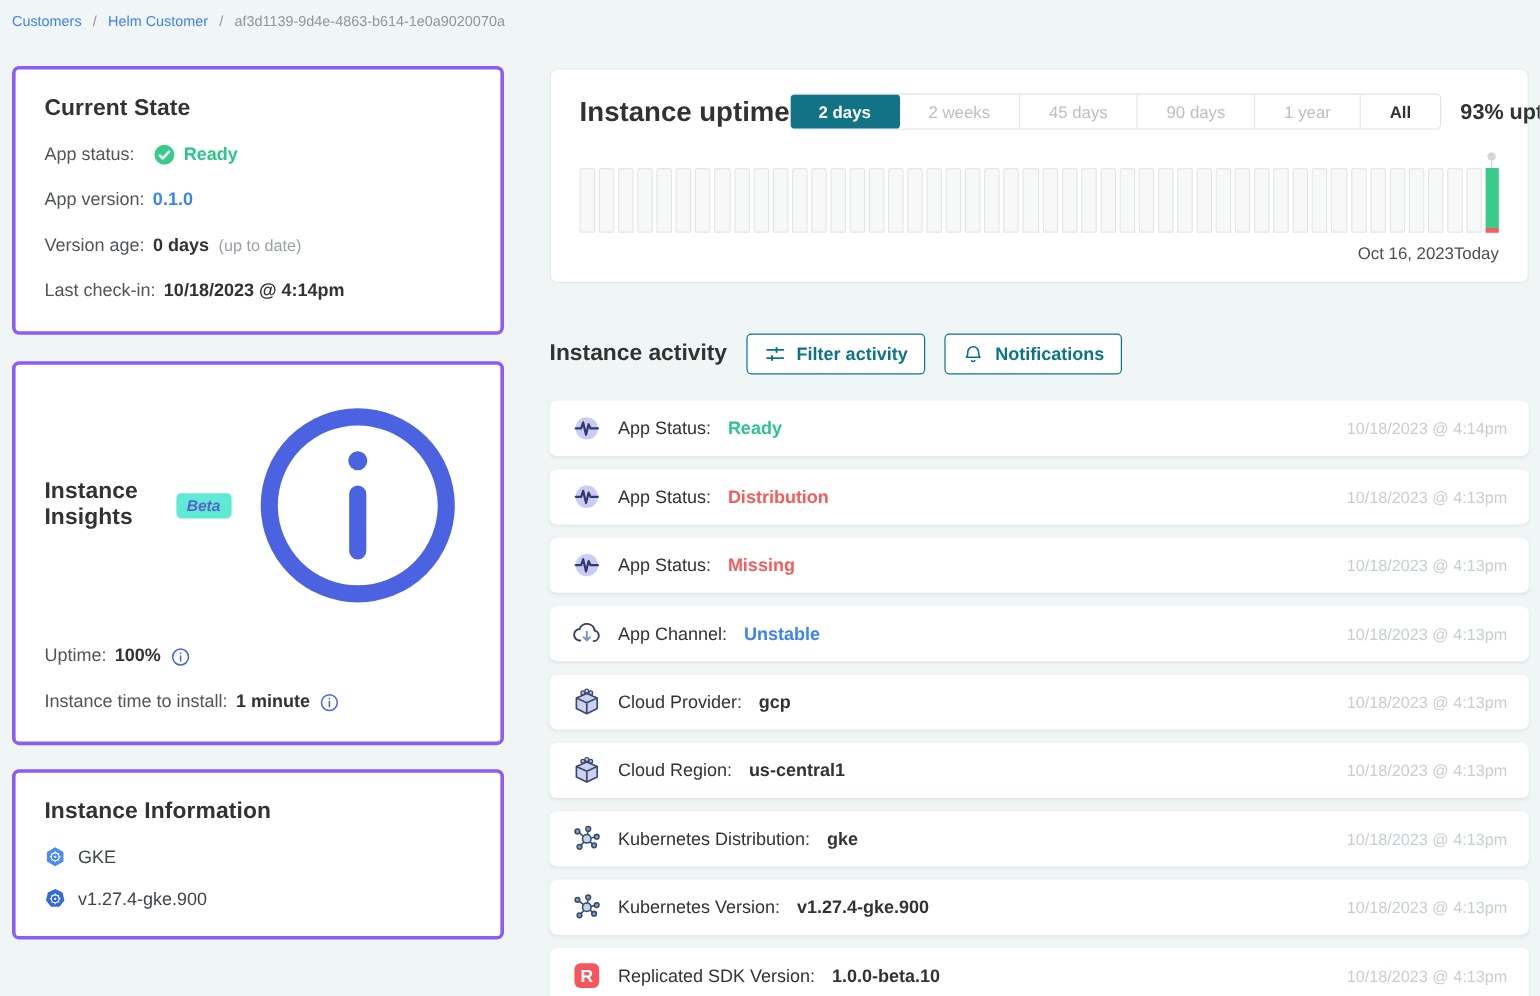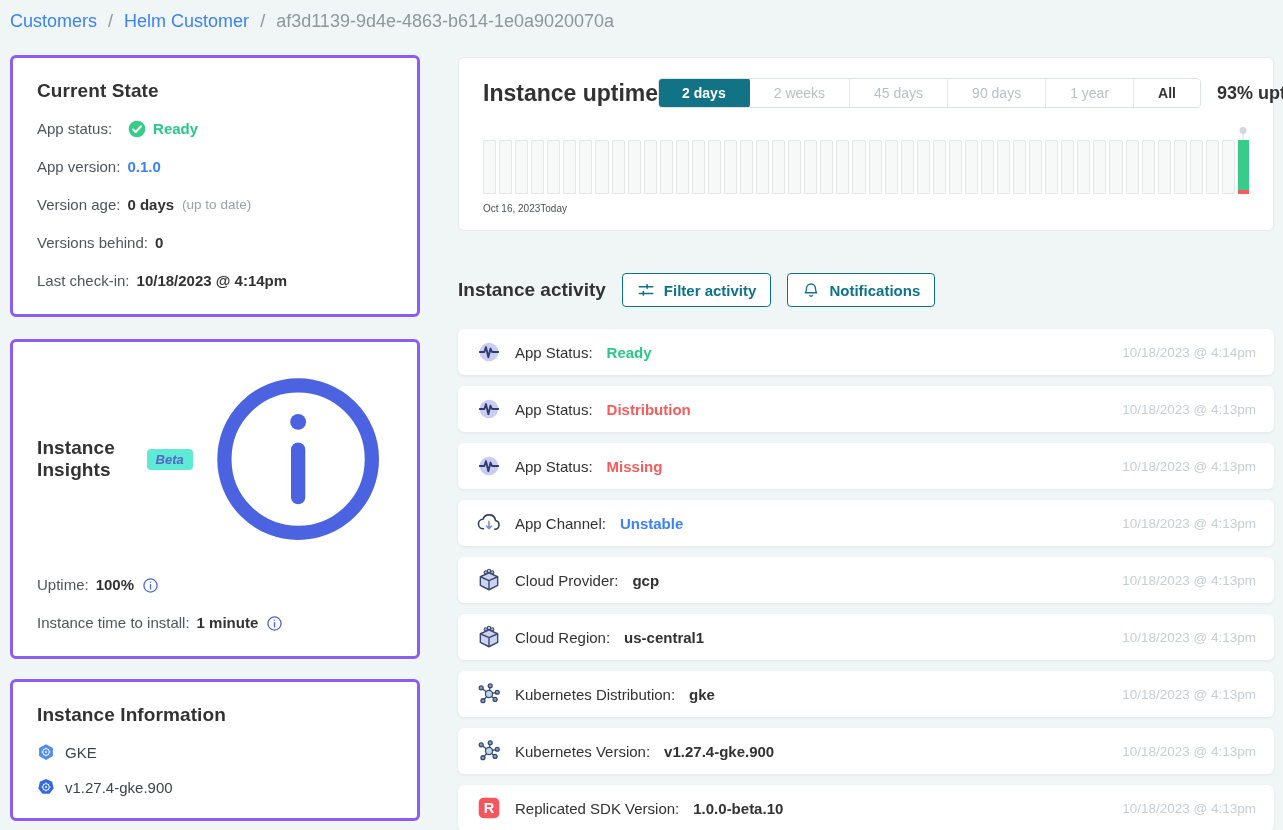--- a/index.html
+++ b/index.html
@@ -4,21 +4,21 @@
 <style>
   * { margin:0; padding:0; box-sizing:border-box; }
   html,body { width:1283px; height:830px; overflow:hidden; }
   body {
     font-family:"Liberation Sans", sans-serif;
     background:#f0f5f6;
     color:#323232;
     position:relative;
   }
   
-  .breadcrumb { position:absolute; top:11px; left:10px; font-size:18px; }
+  .breadcrumb { position:absolute; top:11px; left:10px; font-size:12px; }
   .breadcrumb a { color:#3c82f6; text-decoration:none; cursor:pointer; }
   .breadcrumb .sep { color:#8e979c; margin:0 6px; }
   .breadcrumb .current { color:#8e979c; }
 
   
   .left-col { position:absolute; top:55px; left:10px; width:410px; }
   .card {
     background:#ffffff; border:3px solid #8b5cf6; border-radius:6px;
     padding:22px 24px; margin-bottom:22px;
   }
@@ -67,21 +67,21 @@
   }
   .bar.active .seg-up { flex:1 1 auto; }
   .bar.active .seg-down { flex:0 0 auto; }
   .bar.active .marker {
     position:absolute; top:-13px; left:50%; transform:translateX(-50%);
     width:7px; height:7px; border-radius:50%; background:#d3d7d9;
   }
   .bar.active .marker::after {
     content:""; position:absolute; top:7px; left:3px; width:1px; height:6px; background:#d3d7d9;
   }
-  .bar-labels { display:flex; justify-content:flex-start; margin-top:9px; font-size:10px; color:#4a4f54; }
+  .bar-labels { display:flex; justify-content:flex-end; margin-top:9px; font-size:14px; color:#4a4f54; }
 
   
   .activity-head { display:flex; align-items:center; margin-top:42px; gap:16px; }
   .activity-head h2 { font-size:19px; font-weight:700; }
   .btn-outline {
     display:flex; align-items:center; gap:9px; background:#fff;
     border:1px solid #0d7389; color:#0d7389; font-family:inherit;
     font-size:15px; font-weight:700; border-radius:4px; padding:7px 14px; cursor:pointer;
   }
   .btn-outline .bicn { width:18px; height:18px; display:inline-flex; }
@@ -126,24 +126,20 @@
       </span>
     </div>
     <div class="kv">
       <span>App version:</span>
       <a class="val-link">0.1.0</a>
     </div>
     <div class="kv">
       <span>Version age:</span>
       <span class="val">0 days</span>
       <span class="note">(up to date)</span>
-    </div>
-    <div class="kv">
-      <span>Versions behind:</span>
-      <span class="val">0</span>
     </div>
     <div class="kv">
       <span>Last check-in:</span>
       <span class="val">10/18/2023 @ 4:14pm</span>
     </div>
   </div>
 
   <div class="card" style="margin-top:0;">
     <div class="title-row">
       <h2>Instance Insights</h2>

